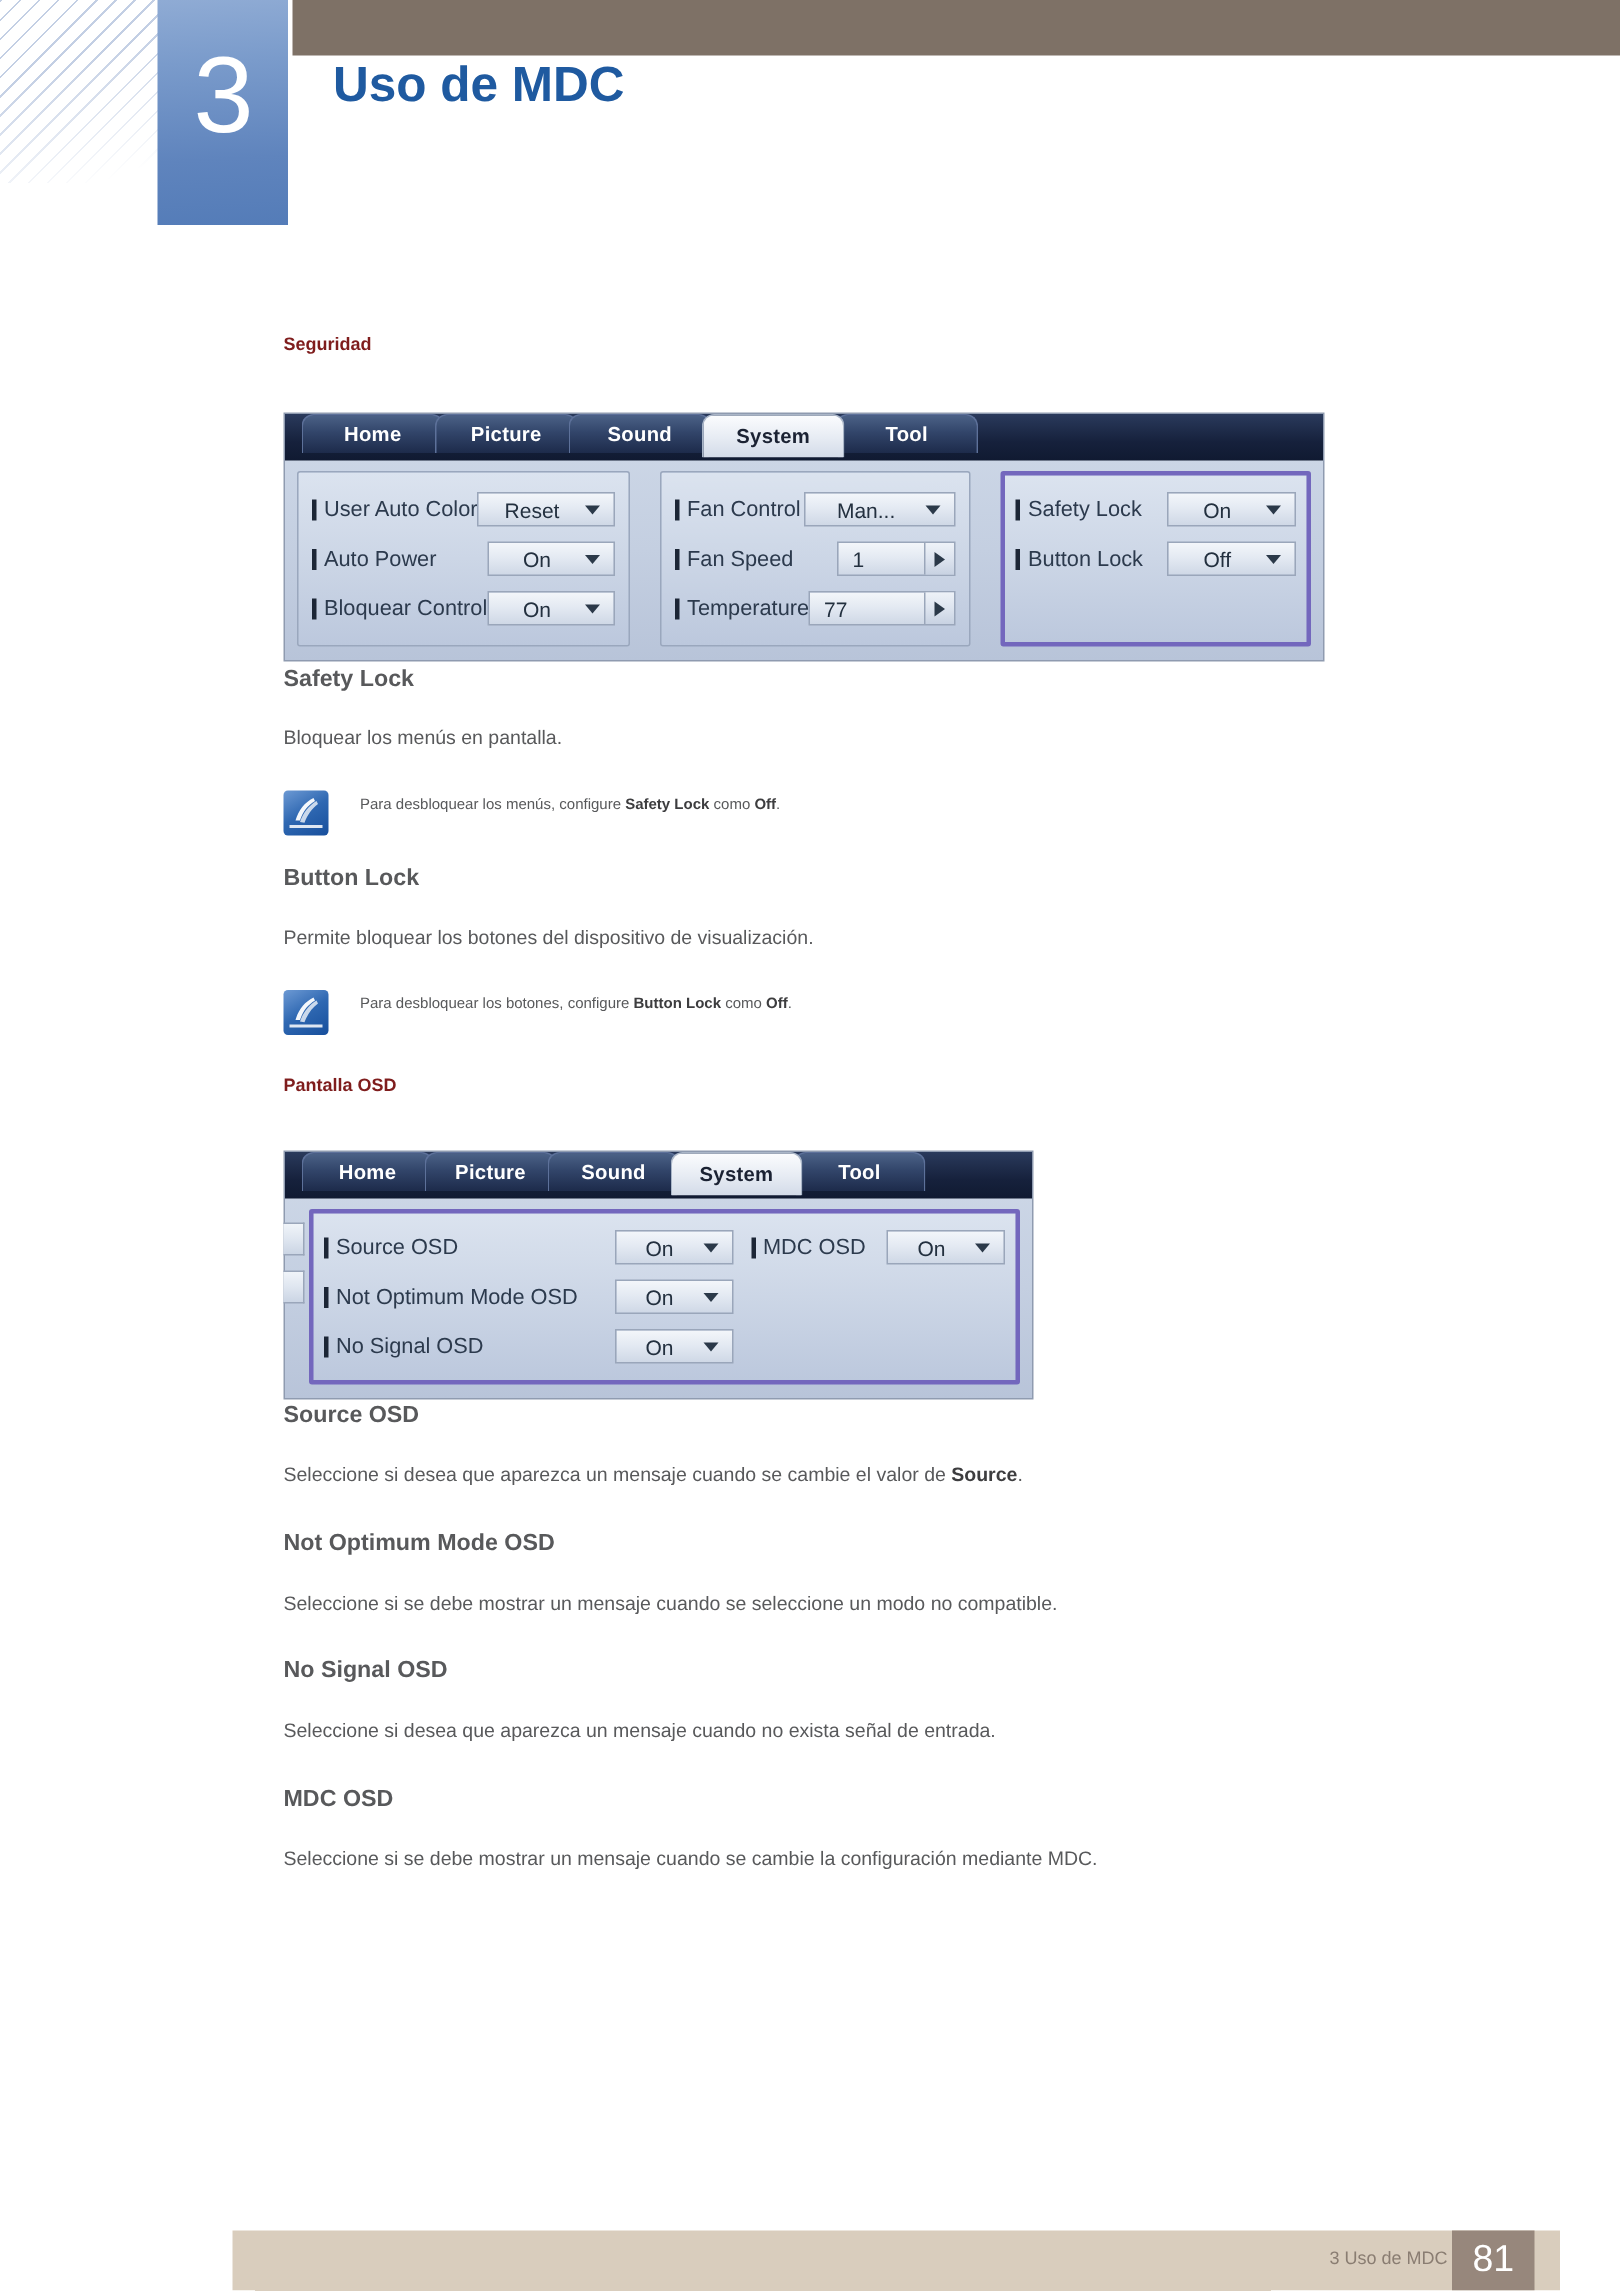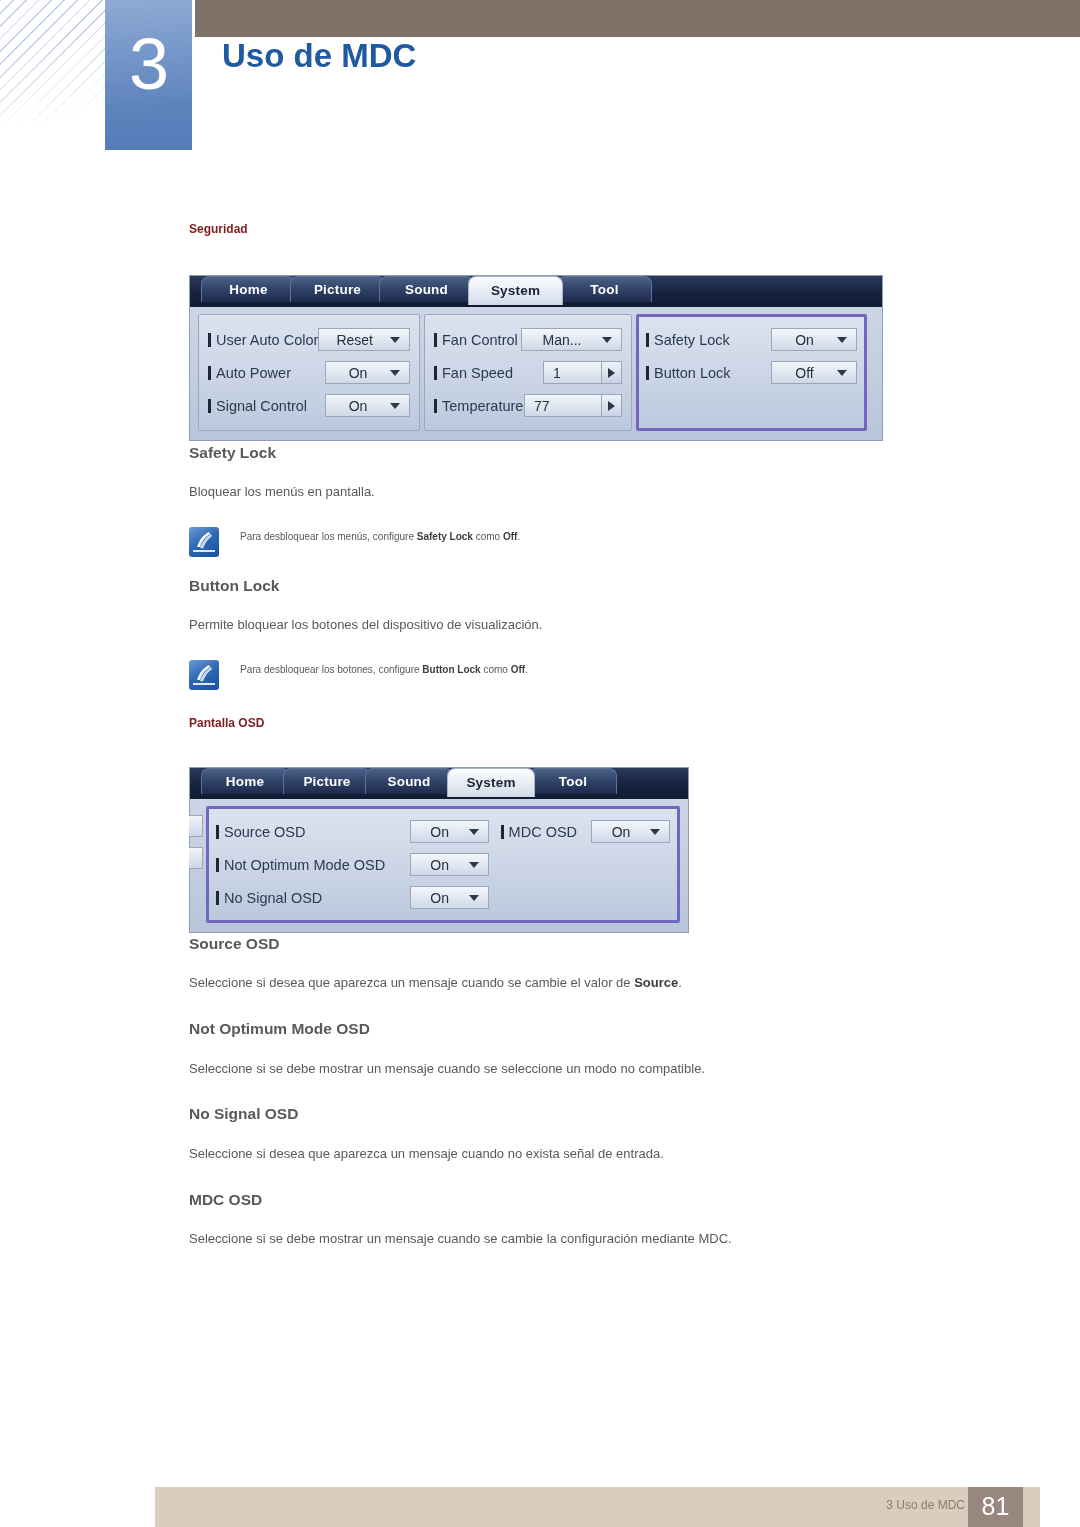--- a/index.html
+++ b/index.html
@@ -143,21 +143,21 @@
     border-bottom: none;
     color: #1b2233;
     height: 29px;
     line-height: 28px;
     z-index: 5;
   }
   .mdc-body {
     position: relative;
     padding: 7px 8px 9px 8px;
     display: flex;
-    gap: 4px;
+    gap: 20px;
   }
 
   .group {
     position: relative;
     background: linear-gradient(180deg, #dbe3ef 0%, #ccd6e6 50%, #bcc8dd 100%);
     border: 1px solid #9aa7bd;
     border-radius: 2px;
     padding: 8px 9px;
   }
   .group.sel {
@@ -296,21 +296,21 @@
             <span>Auto Power</span>
           </span>
           <span class="ctrl" style="width:85px">
             <span class="val">On</span>
             <i class="caret"></i>
           </span>
         </div>
         <div class="row">
           <span class="row-label">
             <i class="bullet"></i>
-            <span>Signal Control</span>
+            <span>Bloquear Control</span>
           </span>
           <span class="ctrl" style="width:85px">
             <span class="val">On</span>
             <i class="caret"></i>
           </span>
         </div>
       </div>
 
       <div class="group" style="width:208px">
         <div class="row">

